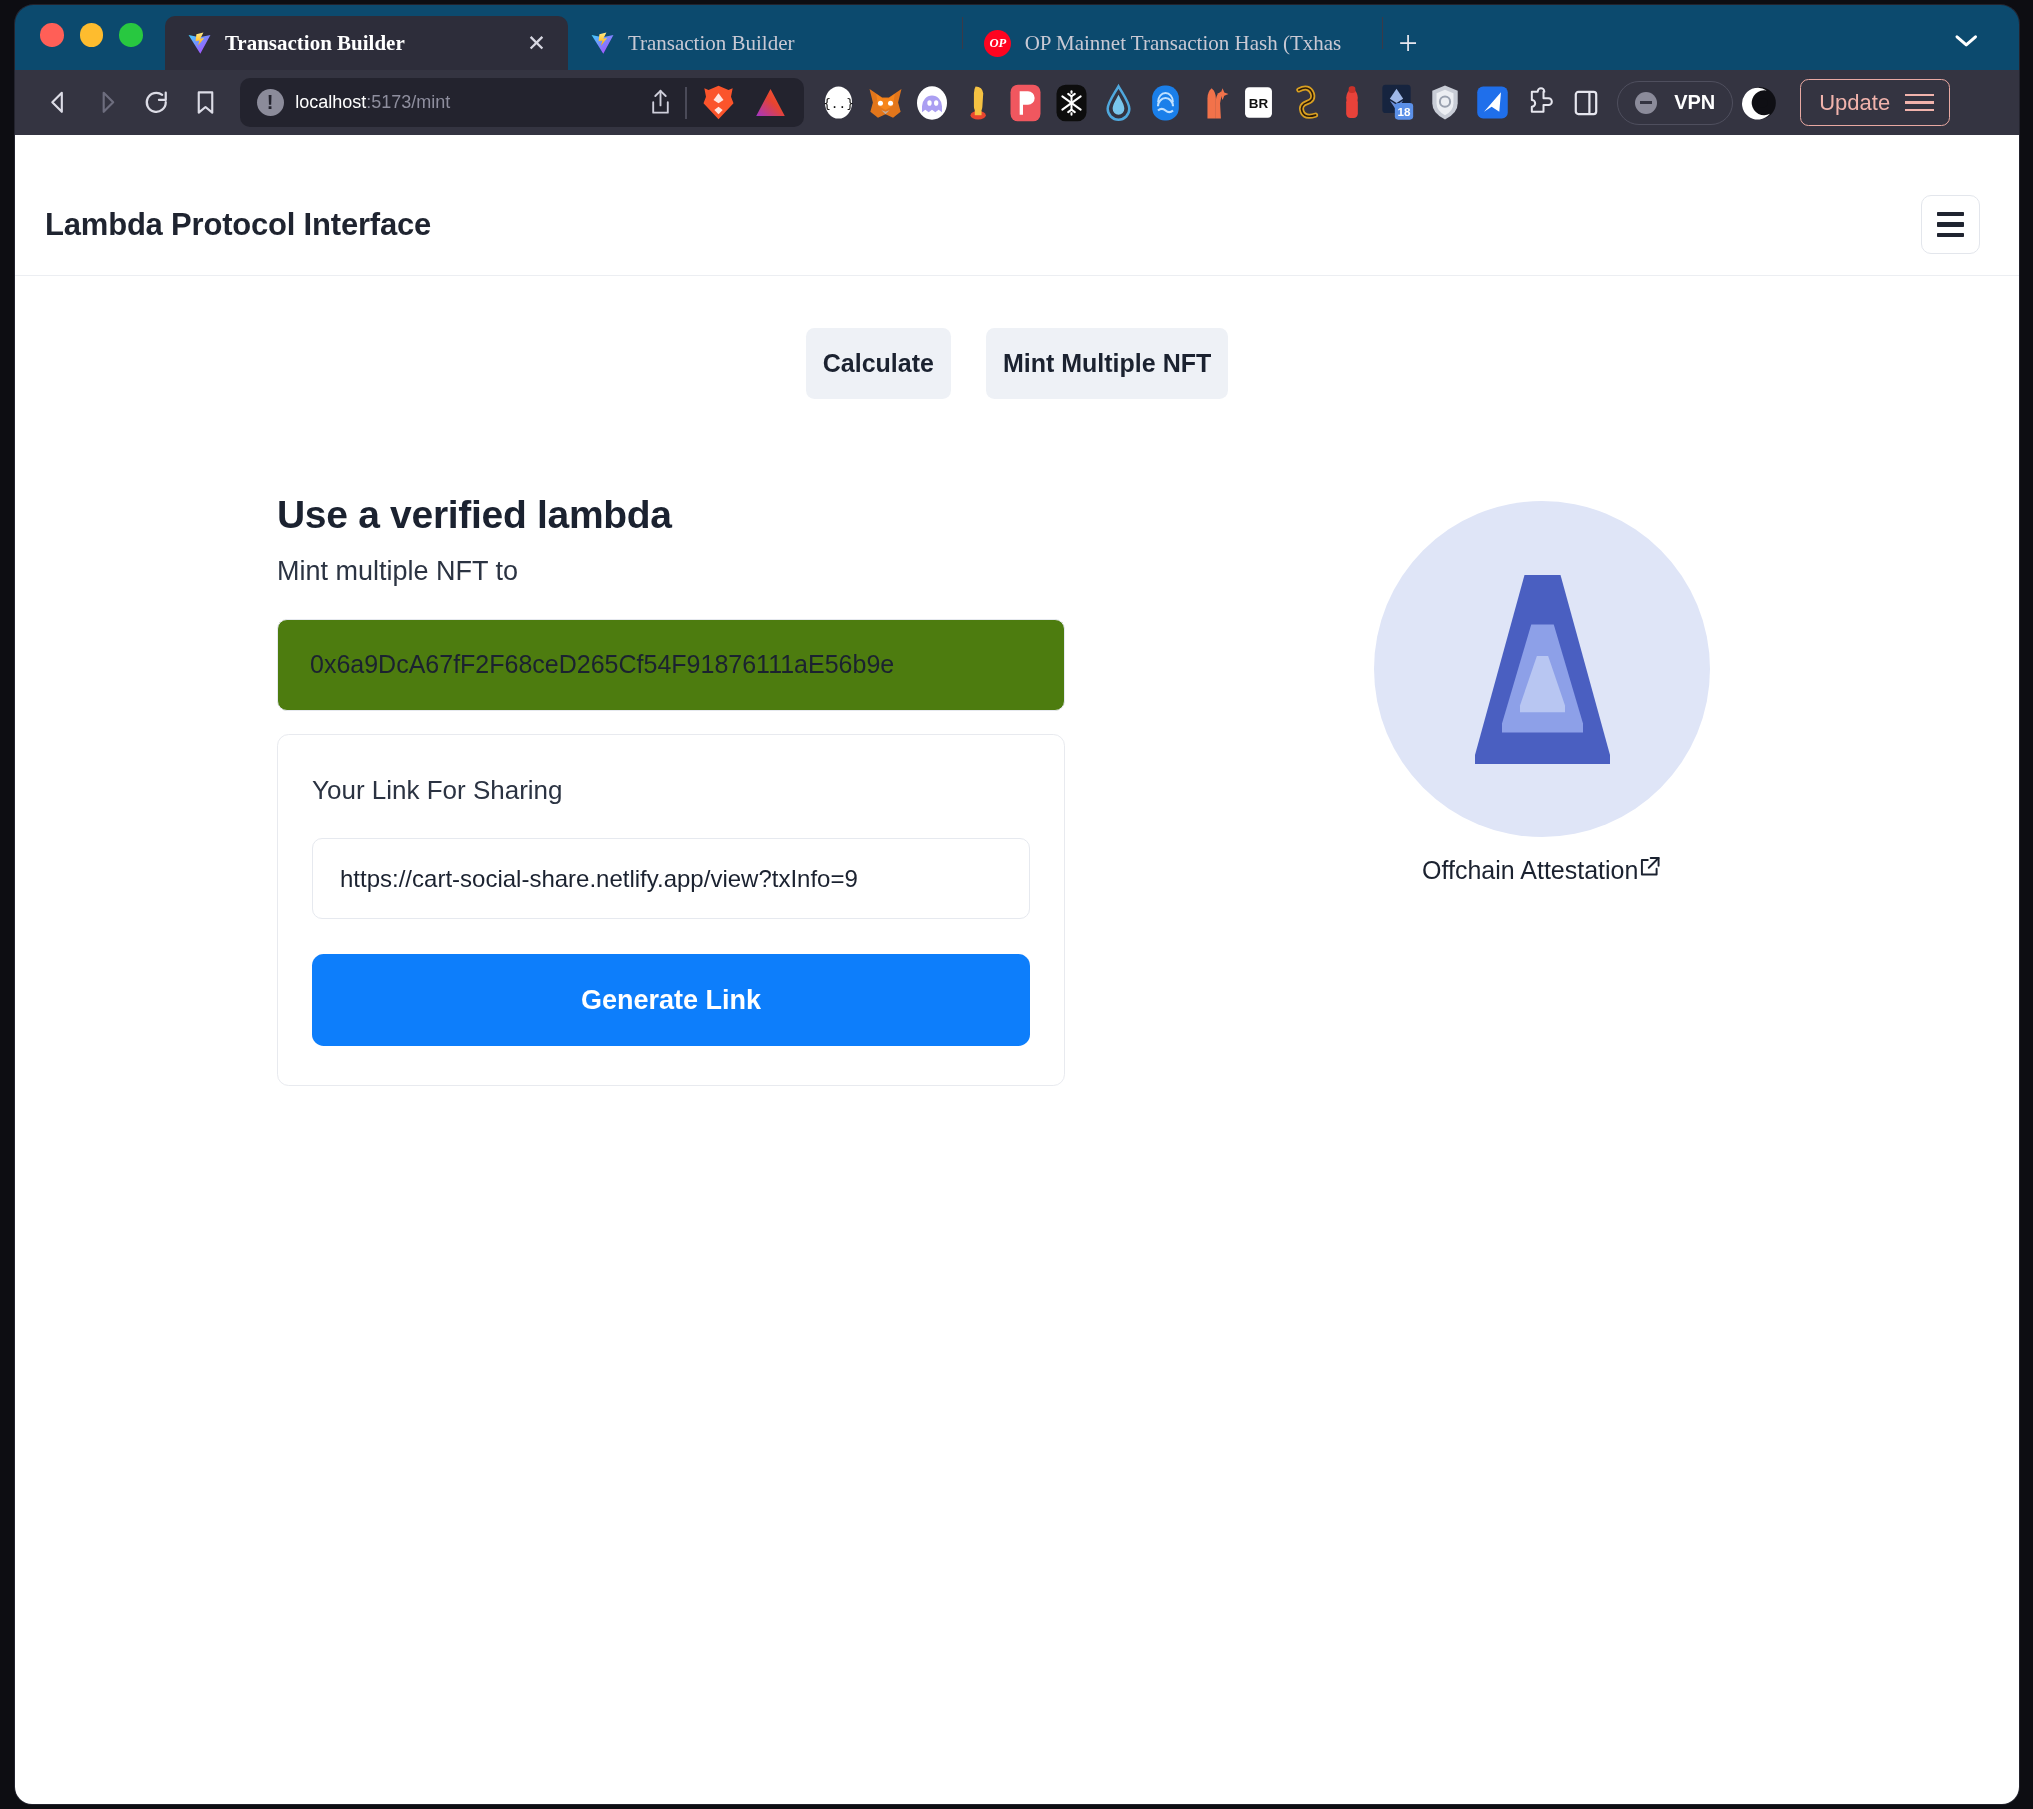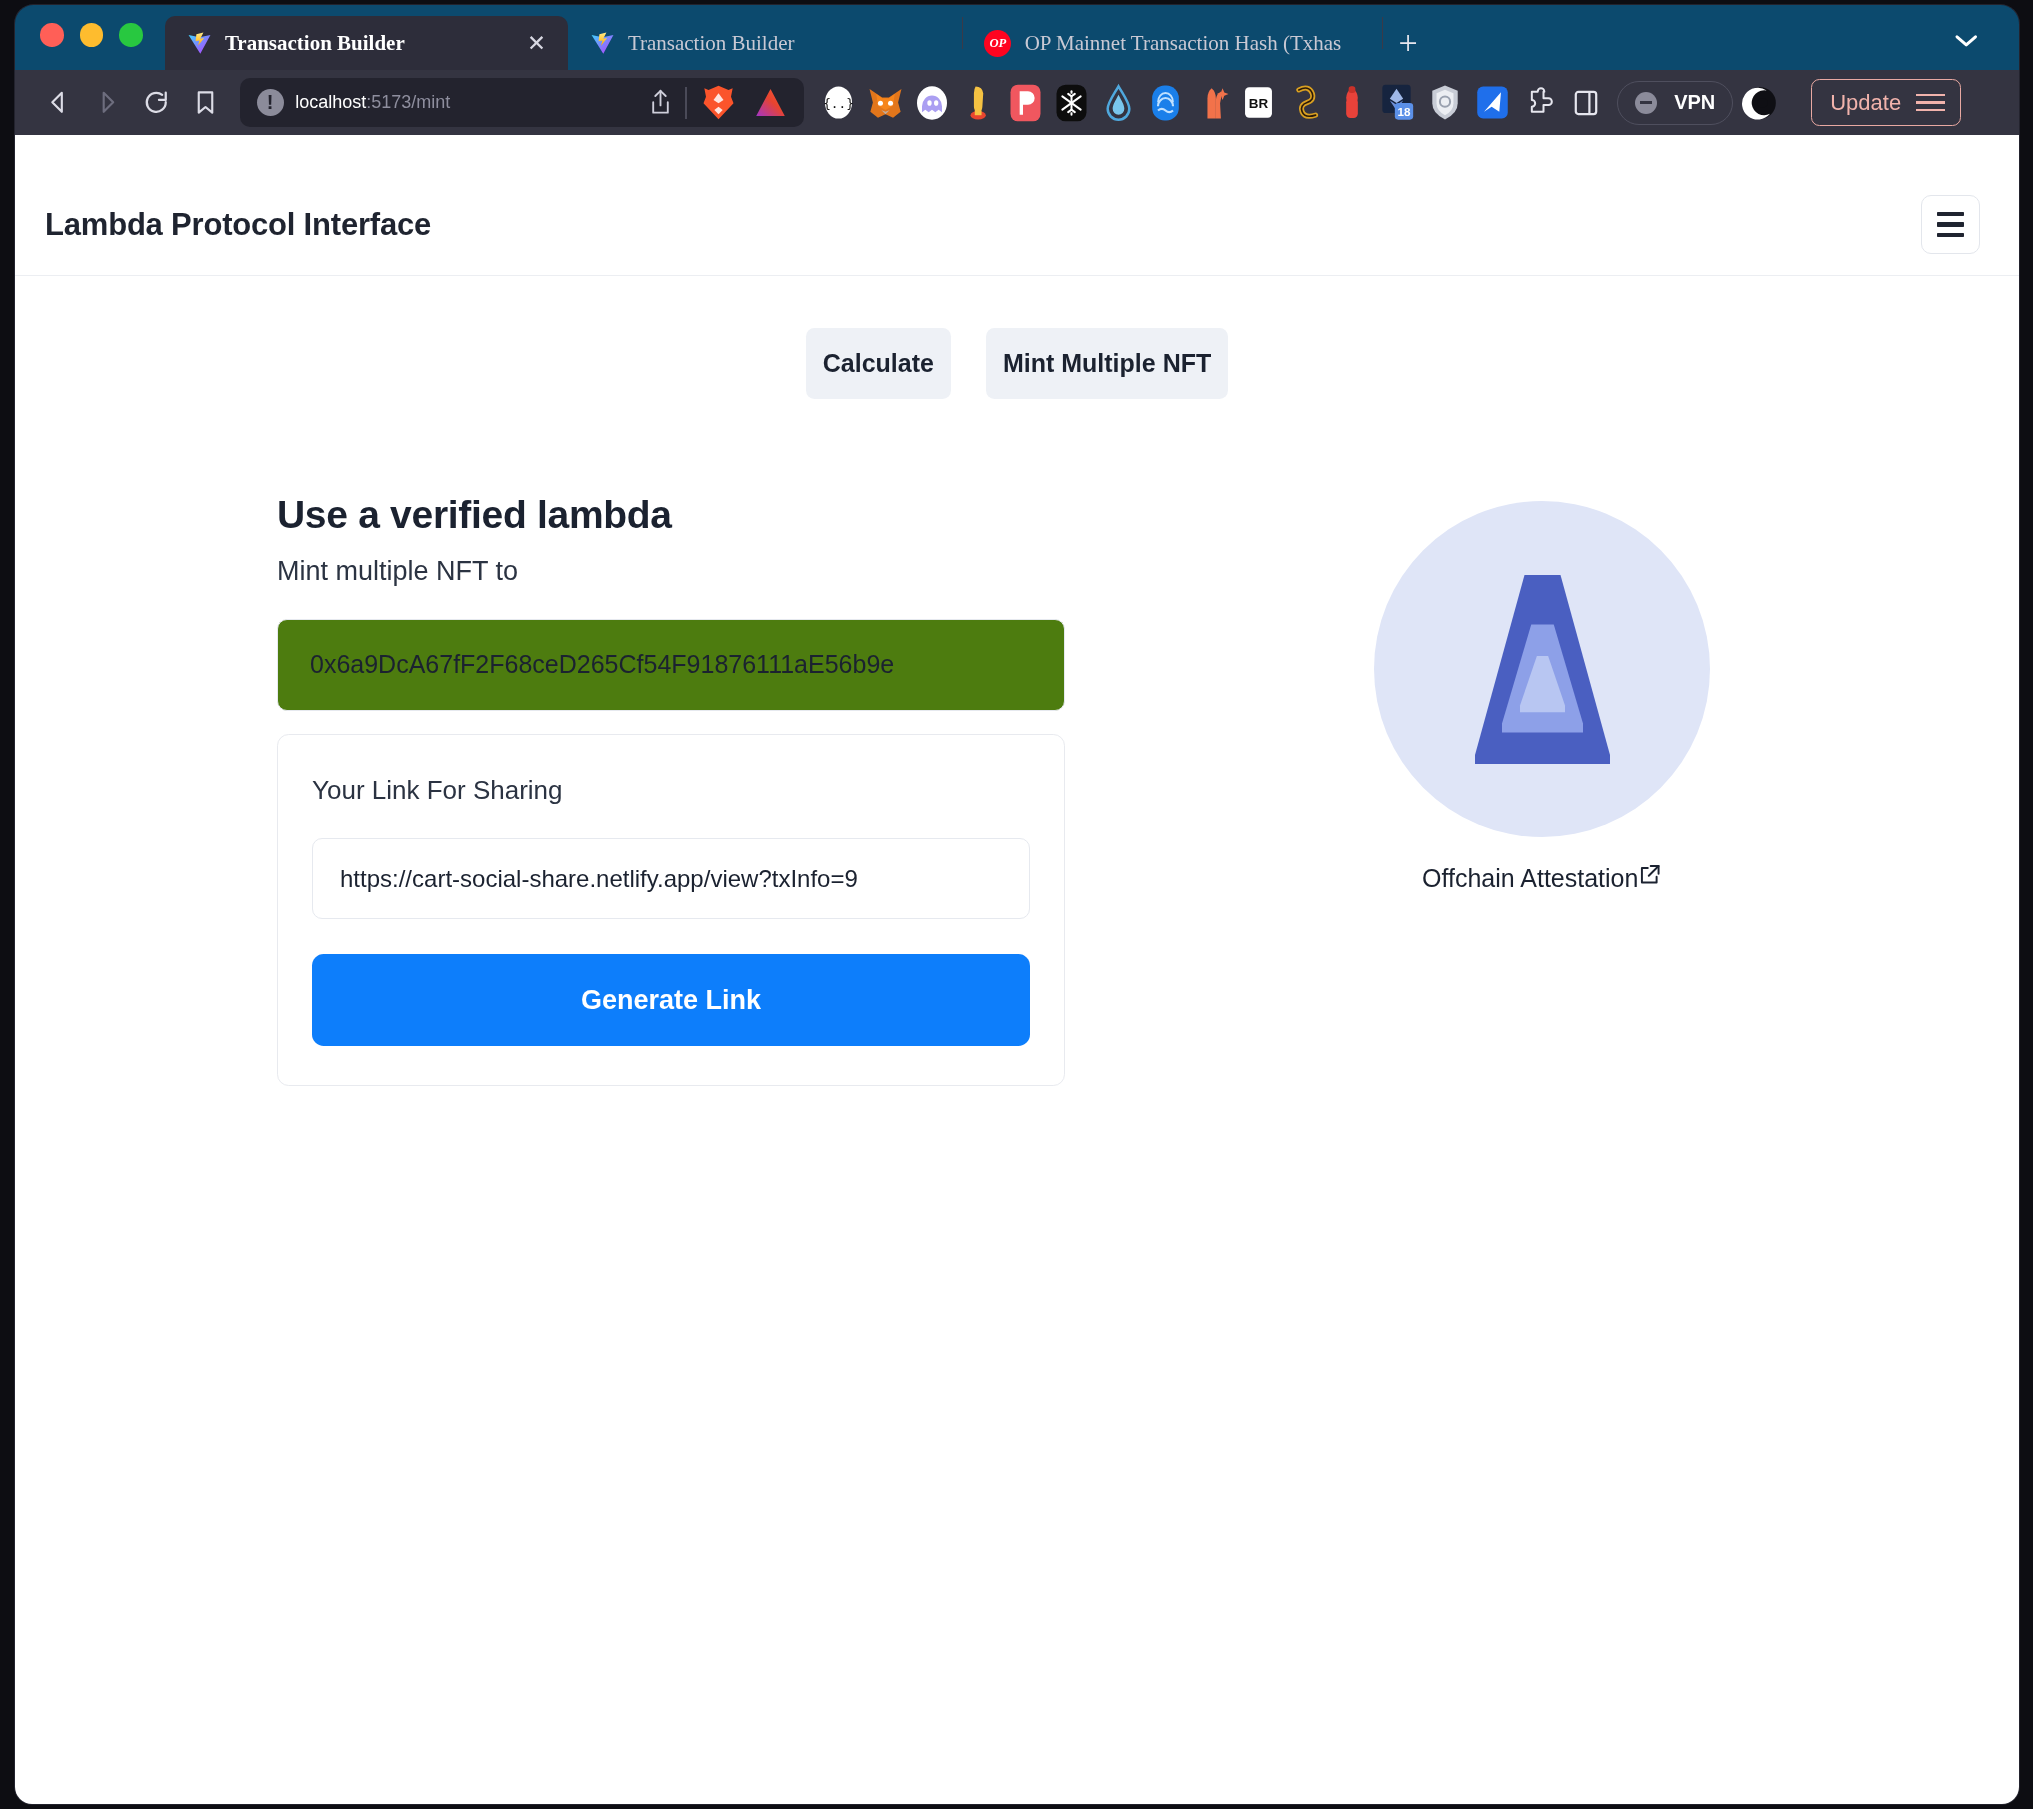--- a/index.html
+++ b/index.html
@@ -139,21 +139,21 @@
     width: 22px; height: 22px; border-radius: 50%; background: #8b8b9a;
     display:flex; align-items:center; justify-content:center;
   }
   .vpn-dot i { display:block; width: 11.7px; height: 2.5px; background: #343441; }
 
   .update-pill {
     display: flex; align-items: center; gap: 15px;
     height: 47px; padding: 0 15px 0 18.5px;
     border: 1.7px solid #e9a9a2; border-radius: 8.4px;
     color: #f1b3ac; font-size: 22px;
-    flex: 0 0 auto; margin-left: 24px;
+    flex: 0 0 auto; margin-left: 13px;
   }
   .update-burger { display:flex; flex-direction:column; gap: 5px; }
   .update-burger i { display:block; width: 28.5px; height: 2.5px; background: #f1b3ac; }
 
   
   .page {
     background: #ffffff;
     height: calc(1799px - 65px - 65px);
     position: relative;
     overflow: hidden;
@@ -241,21 +241,21 @@
     flex: 1;
     display: flex; flex-direction: column; align-items: center;
     padding-top: 8.4px;
   }
   .logo-circle {
     width: 336px; height: 336px; border-radius: 50%;
     background: #dfe5f7;
     display: flex; align-items: center; justify-content: center;
   }
   .attest-caption {
-    margin-top: 26px;
+    margin-top: 18px;
     display: flex; align-items: center; 
     font-size: 25px; color: #1b2230;
   }
 </style>
 </head>
 <body>
 
 <div class="browser-window">
 
   <div class="tab-strip">

